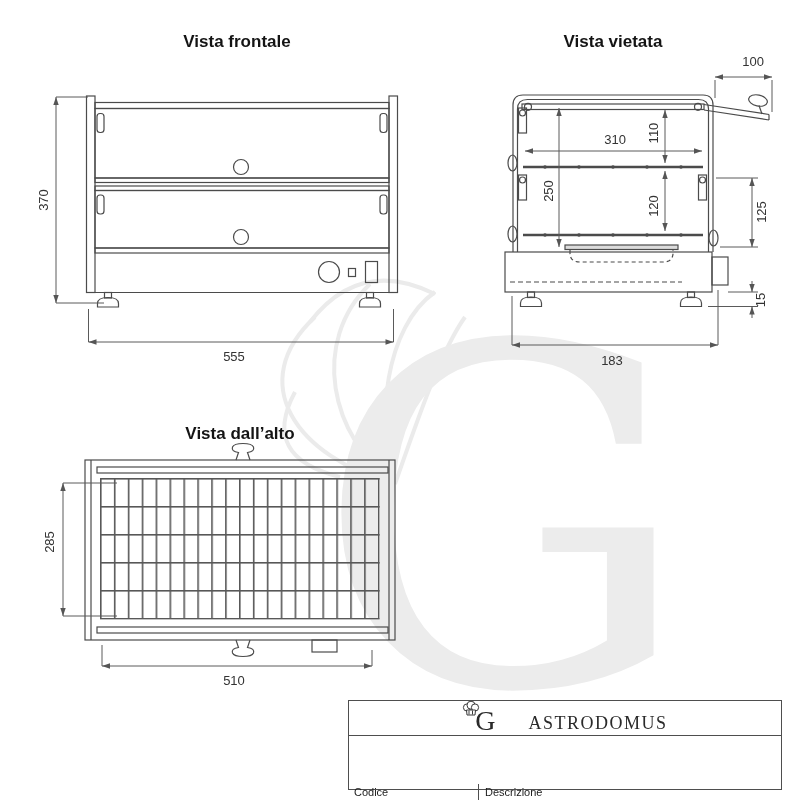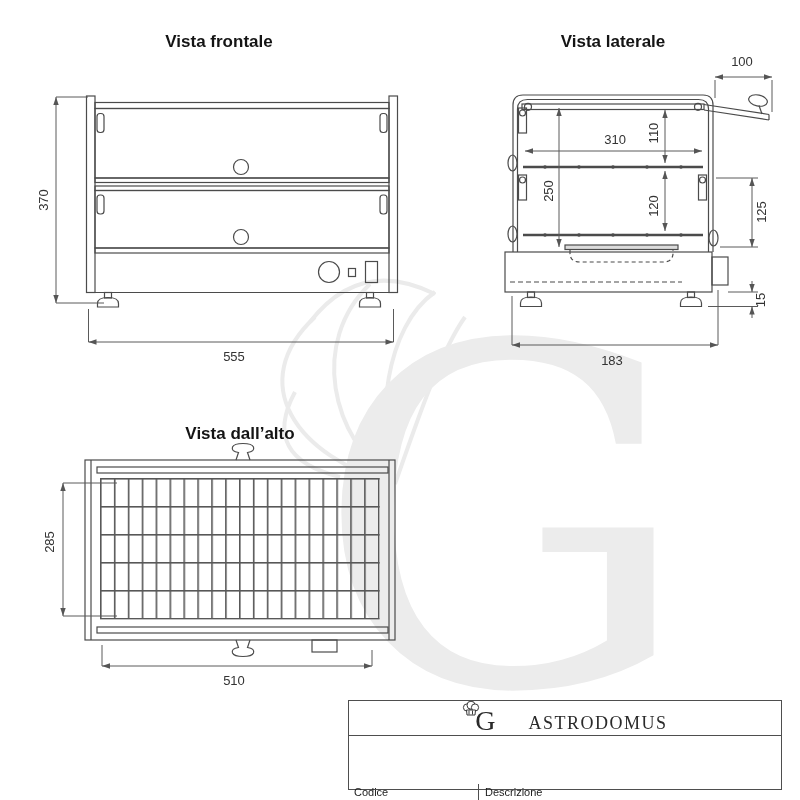--- a/index.html
+++ b/index.html
@@ -44,21 +44,21 @@
       <path d="M195,262 C175,200 185,105 235,70"></path>
       <path d="M195,262 C215,205 240,130 265,95"></path>
       <path d="M110,100 Q160,35 235,72"></path>
       <path d="M95,170 Q60,235 140,255"></path>
     </g>
     <text x="115" y="462" font-family="DejaVu Serif, serif" font-size="470" fill="#ececec">G</text>
   </svg>
 
   <div class="layer">
 
-    <div class="view-title" style="left:64px;top:32px;width:310px;">Vista frontale</div>
+    <div class="view-title" style="left:82px;top:32px;width:310px;">Vista frontale</div>
 
     <svg class="vsvg" style="left:30px;top:85px;" width="390" height="290" viewBox="0 0 390 290" xmlns="http://www.w3.org/2000/svg">
       <defs>
         <marker id="arF" markerWidth="10" markerHeight="7" refX="8.5" refY="3" orient="auto-start-reverse" markerUnits="userSpaceOnUse">
           <path d="M0.5,0.3 L8.5,3 L0.5,5.7 Z" fill="#555"></path>
         </marker>
       </defs>
       <g stroke="#4b4b4b" stroke-width="1.2" fill="none">
         <rect x="56.5" y="11" width="8.5" height="196.5"></rect>
         <rect x="359" y="11" width="8.5" height="196.5"></rect>
@@ -92,21 +92,21 @@
         <line x1="26" y1="218" x2="74" y2="218"></line>
         <line x1="26" y1="12" x2="26" y2="218" marker-start="url(#arF)" marker-end="url(#arF)"></line>
         <line x1="58.5" y1="224" x2="58.5" y2="257"></line>
         <line x1="363.5" y1="224" x2="363.5" y2="257"></line>
         <line x1="58.5" y1="257" x2="363.5" y2="257" marker-start="url(#arF)" marker-end="url(#arF)"></line>
       </g>
     </svg>
     <span class="dim rot" style="left:22px;top:192px;">370</span>
     <span class="dim" style="left:212px;top:349px;">555</span>
 
-    <div class="view-title" style="left:488px;top:32px;width:250px;">Vista laterale</div>
+    <div class="view-title" style="left:488px;top:32px;width:250px;">Vista vietata</div>
 
     <svg class="vsvg" style="left:480px;top:50px;" width="310" height="330" viewBox="0 0 310 330" xmlns="http://www.w3.org/2000/svg">
       <defs>
         <marker id="arS" markerWidth="10" markerHeight="7" refX="8.5" refY="3" orient="auto-start-reverse" markerUnits="userSpaceOnUse">
           <path d="M0.5,0.3 L8.5,3 L0.5,5.7 Z" fill="#555"></path>
         </marker>
       </defs>
       <g stroke="#4b4b4b" stroke-width="1.2" fill="none">
         <path d="M33,202 L33,55 Q33,45 43,45 L223,45 Q233,45 233,55 L233,202"></path>
         <path d="M37.5,202 L37.5,59 Q37.5,49.5 47.5,49.5 L218.5,49.5 Q228.5,49.5 228.5,59 L228.5,202"></path>
@@ -174,21 +174,21 @@
         <line x1="272" y1="128" x2="272" y2="197" marker-start="url(#arS)" marker-end="url(#arS)"></line>
         <line x1="248" y1="242" x2="278" y2="242"></line>
         <line x1="228" y1="256.5" x2="278" y2="256.5"></line>
         <line x1="272" y1="231" x2="272" y2="242" marker-end="url(#arS)"></line>
         <line x1="272" y1="268" x2="272" y2="256.5" marker-end="url(#arS)"></line>
         <line x1="32" y1="246" x2="32" y2="295"></line>
         <line x1="238" y1="240" x2="238" y2="295"></line>
         <line x1="32" y1="295" x2="238" y2="295" marker-start="url(#arS)" marker-end="url(#arS)"></line>
       </g>
     </svg>
-    <span class="dim" style="left:720px;top:54px;">100</span>
+    <span class="dim" style="left:720px;top:54px;text-align:right;">100</span>
     <span class="dim" style="left:582px;top:132px;text-align:right;">310</span>
     <span class="dim rot" style="left:632px;top:125px;">110</span>
     <span class="dim rot" style="left:527px;top:183px;">250</span>
     <span class="dim rot" style="left:632px;top:198px;">120</span>
     <span class="dim rot" style="left:740px;top:204px;">125</span>
     <span class="dim rot" style="left:739px;top:292px;">15</span>
     <span class="dim" style="left:590px;top:353px;">183</span>
 
     <div class="view-title" style="left:85px;top:408px;width:310px;margin-top:16px;">Vista dall’alto</div>
 

